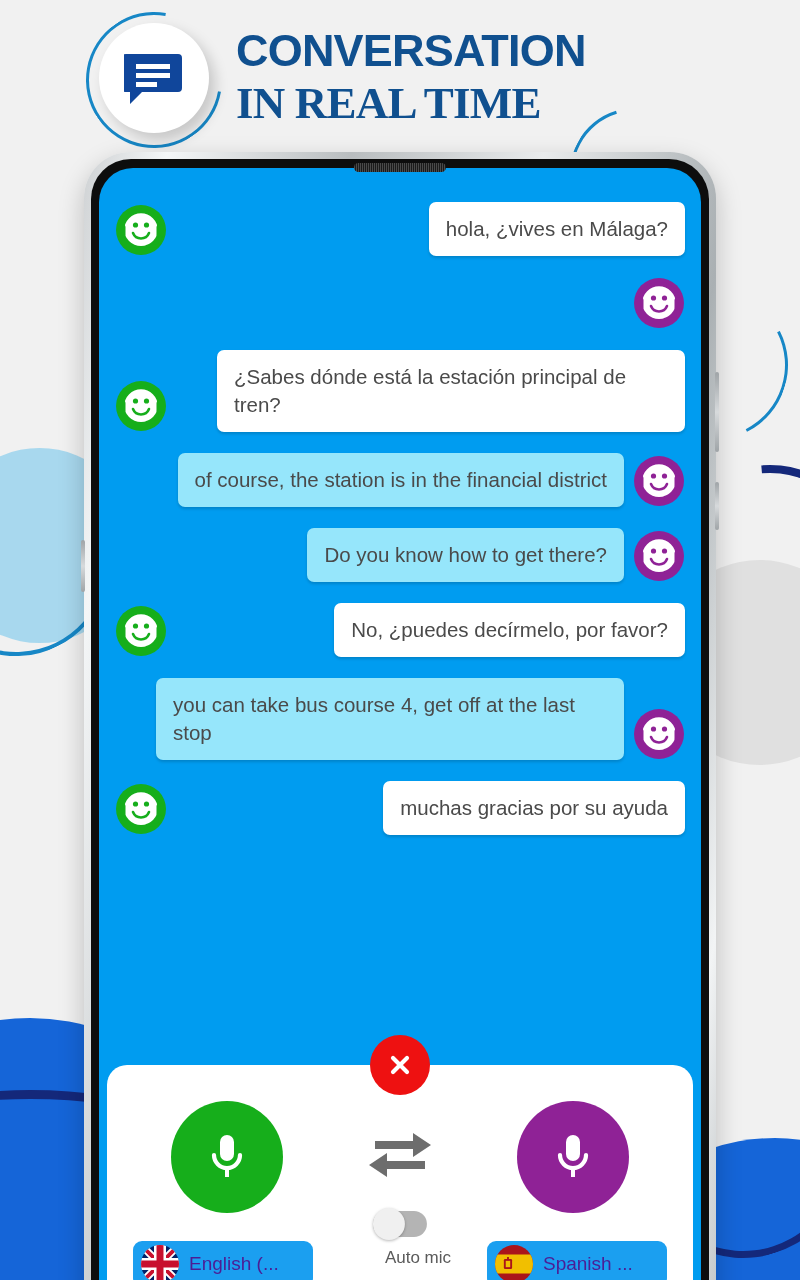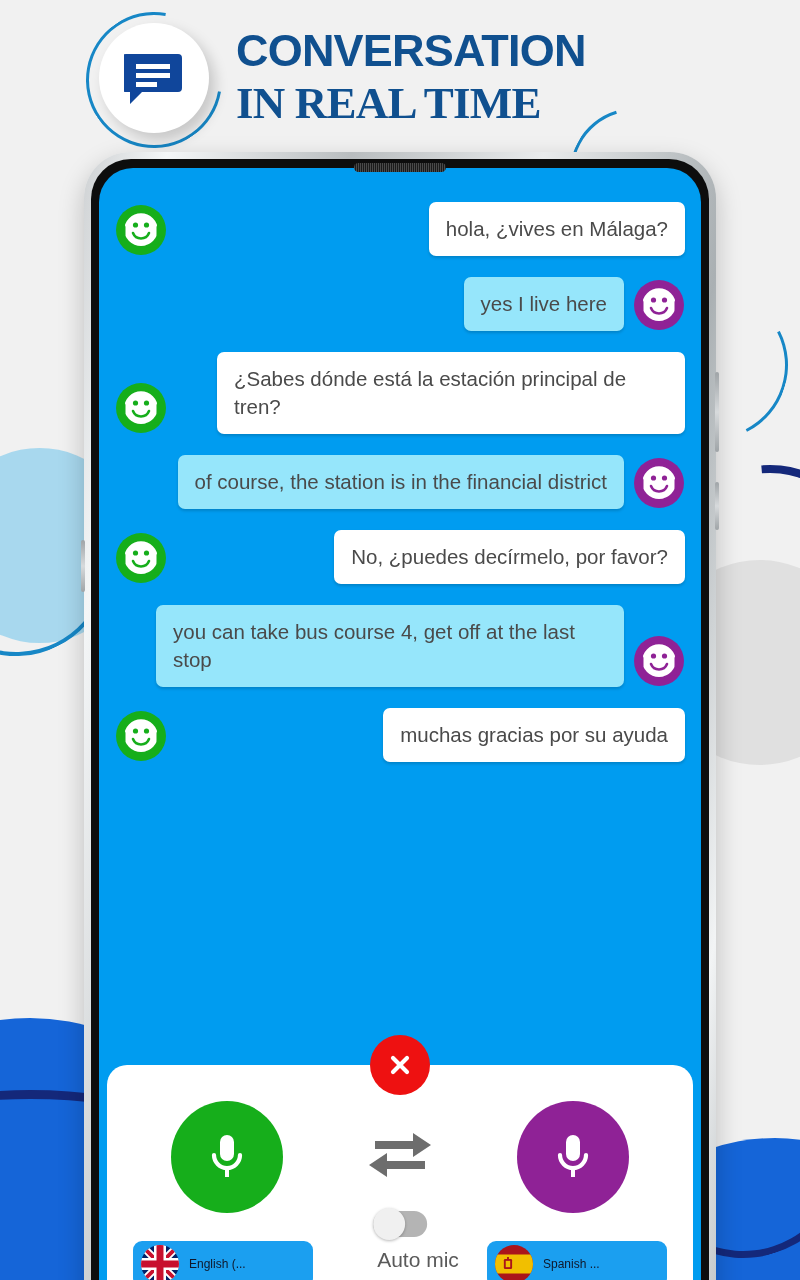--- a/index.html
+++ b/index.html
@@ -265,22 +265,22 @@
   }
   #lang-left  { left: 26px;  width: 180px; }
   #lang-right { right: 26px; width: 180px; }
   .flag {
     width: 38px; height: 38px; flex: 0 0 38px;
     border-radius: 50%;
     overflow: hidden;
     margin-right: 10px;
   }
   .lang-label {
-    color: #0f172a;
-    font-size: 12px;
+    color: #4c1d95;
+    font-size: 19px;
     white-space: nowrap;
     overflow: hidden;
     text-align: right;
   }
 
   #swap-icon {
     position: absolute;
     left: 50%; top: 60px;
     transform: translateX(-50%);
     width: 70px; height: 52px;
@@ -302,21 +302,21 @@
   #auto-mic-toggle .knob {
     position: absolute;
     left: 0; top: -3px;
     width: 32px; height: 32px;
     border-radius: 50%;
     background: #f0f0f0;
     box-shadow: 0 1px 3px rgba(0,0,0,0.28);
   }
   #auto-mic-label {
     margin-top: 11px;
-    font-size: 21px;
+    font-size: 17px;
     color: #5a5a5a;
     margin-left: 36px;
   }
 </style>
 </head>
 <body>
 
 <div id="stage">
 
   <div class="deco deco-circle-lightblue"></div>
@@ -365,21 +365,20 @@
                 <circle cx="31.5" cy="21" r="2.6" fill="#16ae1b"></circle>
                 <path d="M18 29 a8.6 8.6 0 0 0 16 0" fill="none" stroke="#16ae1b" stroke-width="2.6" stroke-linecap="round"></path>
                 <path d="M7 26 a19 19 0 0 1 38 0" fill="none" stroke="#16ae1b" stroke-width="4.5" stroke-linecap="round"></path>
                 <rect x="3.5" y="20" width="7" height="14" rx="3.5" fill="#16ae1b"></rect>
                 <rect x="41.5" y="20" width="7" height="14" rx="3.5" fill="#16ae1b"></rect>
                 <path d="M45 33 v4 a5 5 0 0 1 -5 5 h-8" fill="none" stroke="#16ae1b" stroke-width="2.4" stroke-linecap="round"></path>
               </svg>
               <div class="bubble spanish">hola, ¿vives en Málaga?</div>
             </div>
             <div class="row right">
-              <div class="bubble english">yes I live here</div>
               <svg class="avatar" viewBox="0 0 52 52">
                 <circle cx="26" cy="26" r="25" fill="#8f2296"></circle>
                 <circle cx="26" cy="25" r="17" fill="#ffffff"></circle>
                 <circle cx="20.5" cy="21" r="2.6" fill="#8f2296"></circle>
                 <circle cx="31.5" cy="21" r="2.6" fill="#8f2296"></circle>
                 <path d="M18 29 a8.6 8.6 0 0 0 16 0" fill="none" stroke="#8f2296" stroke-width="2.6" stroke-linecap="round"></path>
                 <path d="M7 26 a19 19 0 0 1 38 0" fill="none" stroke="#8f2296" stroke-width="4.5" stroke-linecap="round"></path>
                 <rect x="3.5" y="20" width="7" height="14" rx="3.5" fill="#8f2296"></rect>
                 <rect x="41.5" y="20" width="7" height="14" rx="3.5" fill="#8f2296"></rect>
                 <path d="M45 33 v4 a5 5 0 0 1 -5 5 h-8" fill="none" stroke="#8f2296" stroke-width="2.4" stroke-linecap="round"></path>
@@ -394,20 +393,34 @@
                 <path d="M18 29 a8.6 8.6 0 0 0 16 0" fill="none" stroke="#16ae1b" stroke-width="2.6" stroke-linecap="round"></path>
                 <path d="M7 26 a19 19 0 0 1 38 0" fill="none" stroke="#16ae1b" stroke-width="4.5" stroke-linecap="round"></path>
                 <rect x="3.5" y="20" width="7" height="14" rx="3.5" fill="#16ae1b"></rect>
                 <rect x="41.5" y="20" width="7" height="14" rx="3.5" fill="#16ae1b"></rect>
                 <path d="M45 33 v4 a5 5 0 0 1 -5 5 h-8" fill="none" stroke="#16ae1b" stroke-width="2.4" stroke-linecap="round"></path>
               </svg>
               <div class="bubble spanish">¿Sabes dónde está la estación principal de tren?</div>
             </div>
             <div class="row right">
               <div class="bubble english">of course, the station is in the financial district</div>
+              <svg class="avatar" viewBox="0 0 52 52">
+                <circle cx="26" cy="26" r="25" fill="#8f2296"></circle>
+                <circle cx="26" cy="25" r="17" fill="#ffffff"></circle>
+                <circle cx="20.5" cy="21" r="2.6" fill="#8f2296"></circle>
+                <circle cx="31.5" cy="21" r="2.6" fill="#8f2296"></circle>
+                <path d="M18 29 a8.6 8.6 0 0 0 16 0" fill="none" stroke="#8f2296" stroke-width="2.6" stroke-linecap="round"></path>
+                <path d="M7 26 a19 19 0 0 1 38 0" fill="none" stroke="#8f2296" stroke-width="4.5" stroke-linecap="round"></path>
+                <rect x="3.5" y="20" width="7" height="14" rx="3.5" fill="#8f2296"></rect>
+                <rect x="41.5" y="20" width="7" height="14" rx="3.5" fill="#8f2296"></rect>
+                <path d="M45 33 v4 a5 5 0 0 1 -5 5 h-8" fill="none" stroke="#8f2296" stroke-width="2.4" stroke-linecap="round"></path>
+              </svg>
+            </div>
+            <div class="row right">
+              <div class="bubble english">Do you know how to get there?</div>
               <svg class="avatar" viewBox="0 0 52 52">
                 <circle cx="26" cy="26" r="25" fill="#8f2296"></circle>
                 <circle cx="26" cy="25" r="17" fill="#ffffff"></circle>
                 <circle cx="20.5" cy="21" r="2.6" fill="#8f2296"></circle>
                 <circle cx="31.5" cy="21" r="2.6" fill="#8f2296"></circle>
                 <path d="M18 29 a8.6 8.6 0 0 0 16 0" fill="none" stroke="#8f2296" stroke-width="2.6" stroke-linecap="round"></path>
                 <path d="M7 26 a19 19 0 0 1 38 0" fill="none" stroke="#8f2296" stroke-width="4.5" stroke-linecap="round"></path>
                 <rect x="3.5" y="20" width="7" height="14" rx="3.5" fill="#8f2296"></rect>
                 <rect x="41.5" y="20" width="7" height="14" rx="3.5" fill="#8f2296"></rect>
                 <path d="M45 33 v4 a5 5 0 0 1 -5 5 h-8" fill="none" stroke="#8f2296" stroke-width="2.4" stroke-linecap="round"></path>

